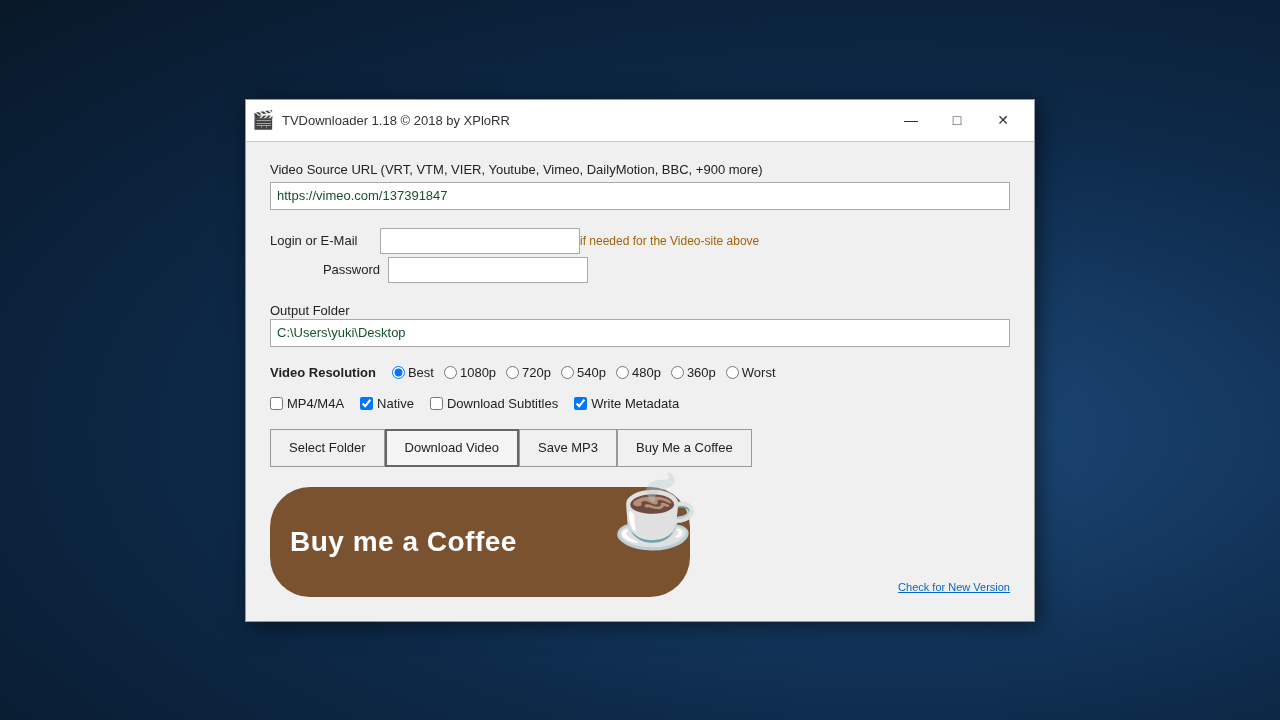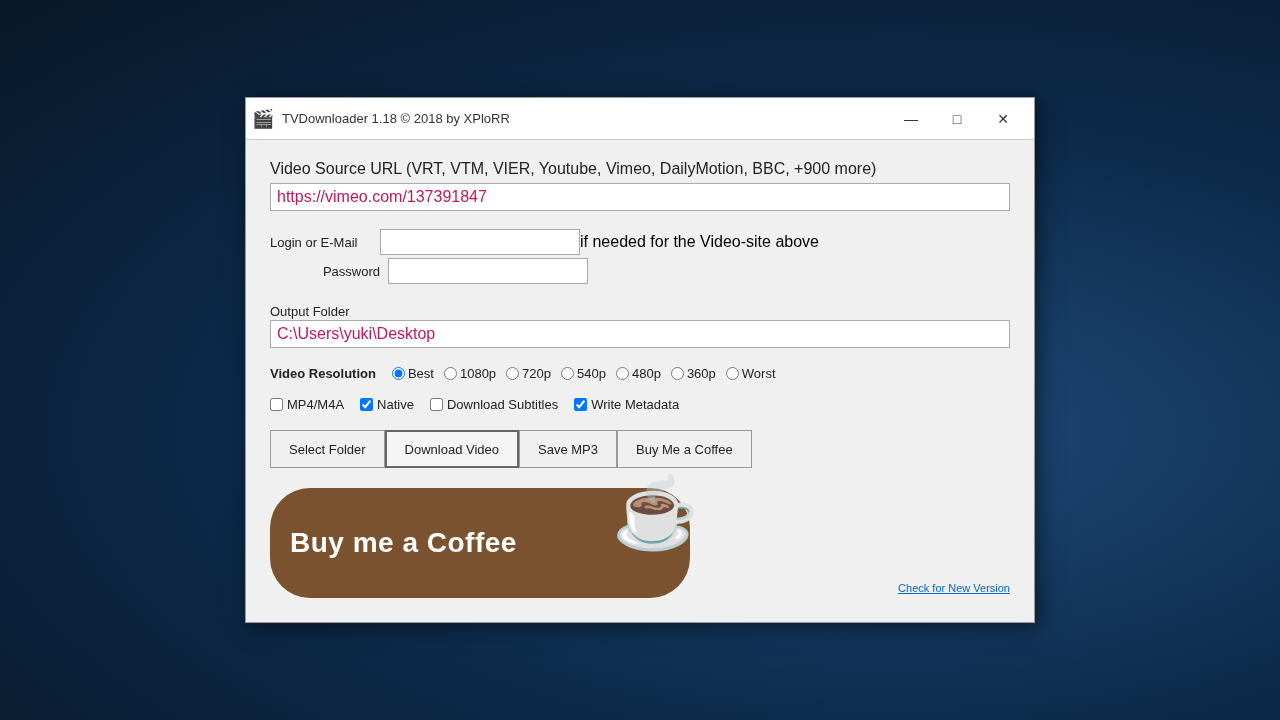--- a/index.html
+++ b/index.html
@@ -81,34 +81,34 @@
     .window-content {
       padding: 20px 24px 24px 24px;
       background: #f0f0f0;
     }
 
     .form-group {
       margin-bottom: 18px;
     }
 
     .label-text {
-      font-size: 16px;
+      font-size: 13px;
       color: #222;
       margin-bottom: 5px;
       display: block;
     }
 
     .text-input {
       width: 100%;
       height: 28px;
       border: 1px solid #aaa;
       background: white;
       padding: 2px 6px;
-      font-size: 16px;
-      color: #be185d;
+      font-size: 13px;
+      color: #14532d;
       outline: none;
     }
 
     .login-row {
       display: flex;
       align-items: center;
       margin-bottom: 3px;
     }
 
     .login-label {
@@ -121,22 +121,22 @@
     .login-input {
       width: 200px;
       height: 26px;
       border: 1px solid #aaa;
       background: white;
       padding: 2px 6px;
       font-size: 13px;
     }
 
     .login-hint {
-      font-size: 16px;
-      color: #000000;
+      font-size: 12px;
+      color: #a16207;
     }
 
     .password-row {
       display: flex;
       align-items: center;
       gap: 8px;
       margin-bottom: 18px;
     }
 
     .password-label {

